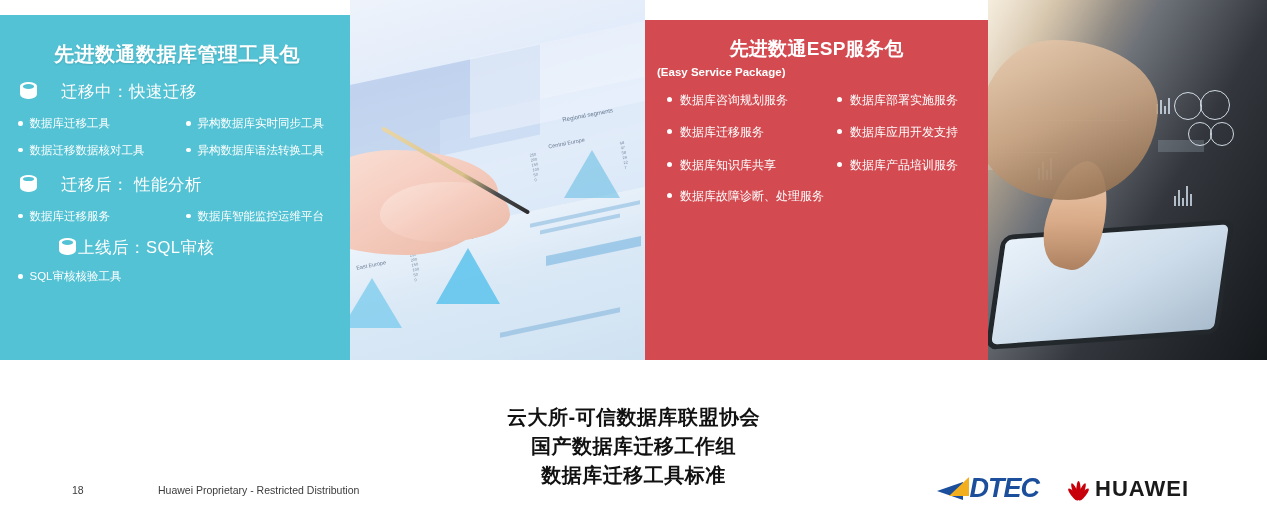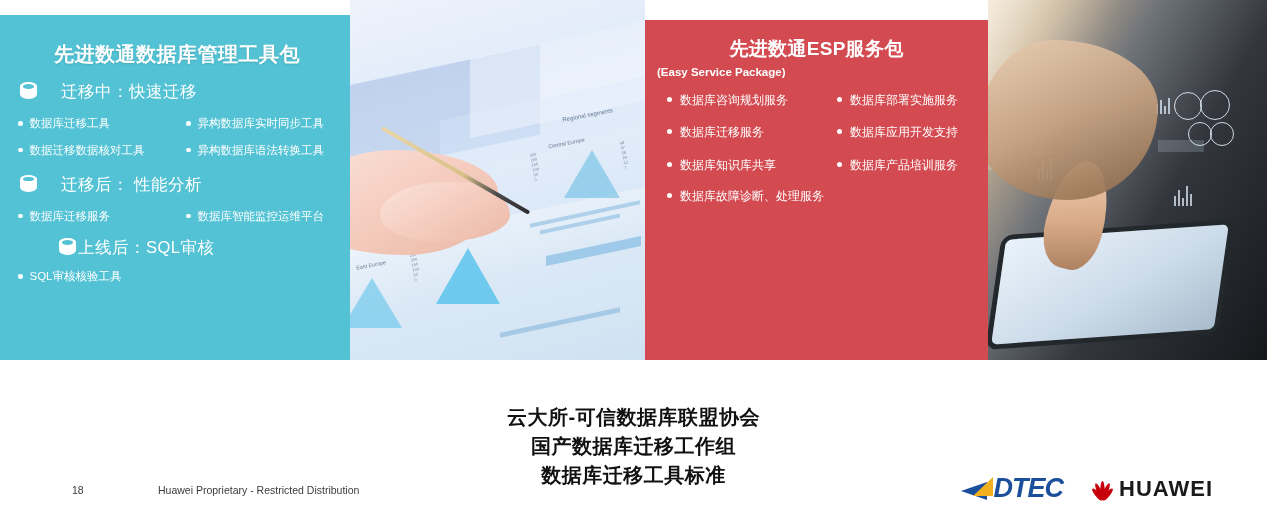--- a/index.html
+++ b/index.html
@@ -126,21 +126,21 @@
     position:absolute;left:0;top:403px;width:1267px;
     text-align:center;color:#111111;
   }
   .caption div{font-size:20px;font-weight:bold;line-height:1.45;letter-spacing:.5px;}
 
   
   .footer{position:absolute;left:0;top:481px;width:1267px;height:29px;}
   .pageno{position:absolute;left:72px;top:3px;font-size:10.5px;color:#3b3b3b;}
   .confid{position:absolute;left:122px;top:3px;font-size:10.5px;color:#3b3b3b;margin-left:36px;}
 
-  .logos{position:absolute;right:54px;top:-8px;display:flex;align-items:center;gap:22px;}
+  .logos{position:absolute;right:78px;top:-8px;display:flex;align-items:center;gap:22px;}
 
   .dtec{display:flex;align-items:center;gap:1px;}
   .dtec .swoosh{position:relative;width:38px;height:26px;}
   .dtec .wing-b{
     position:absolute;left:0;top:6px;width:0;height:0;border-style:solid;
     border-width:9px 26px 9px 0;border-color:transparent #1b4f9c transparent transparent;
   }
   .dtec .wing-y{
     position:absolute;left:12px;top:1px;width:0;height:0;border-style:solid;
     border-width:0 0 19px 20px;border-color:transparent transparent #f2b01e transparent;

